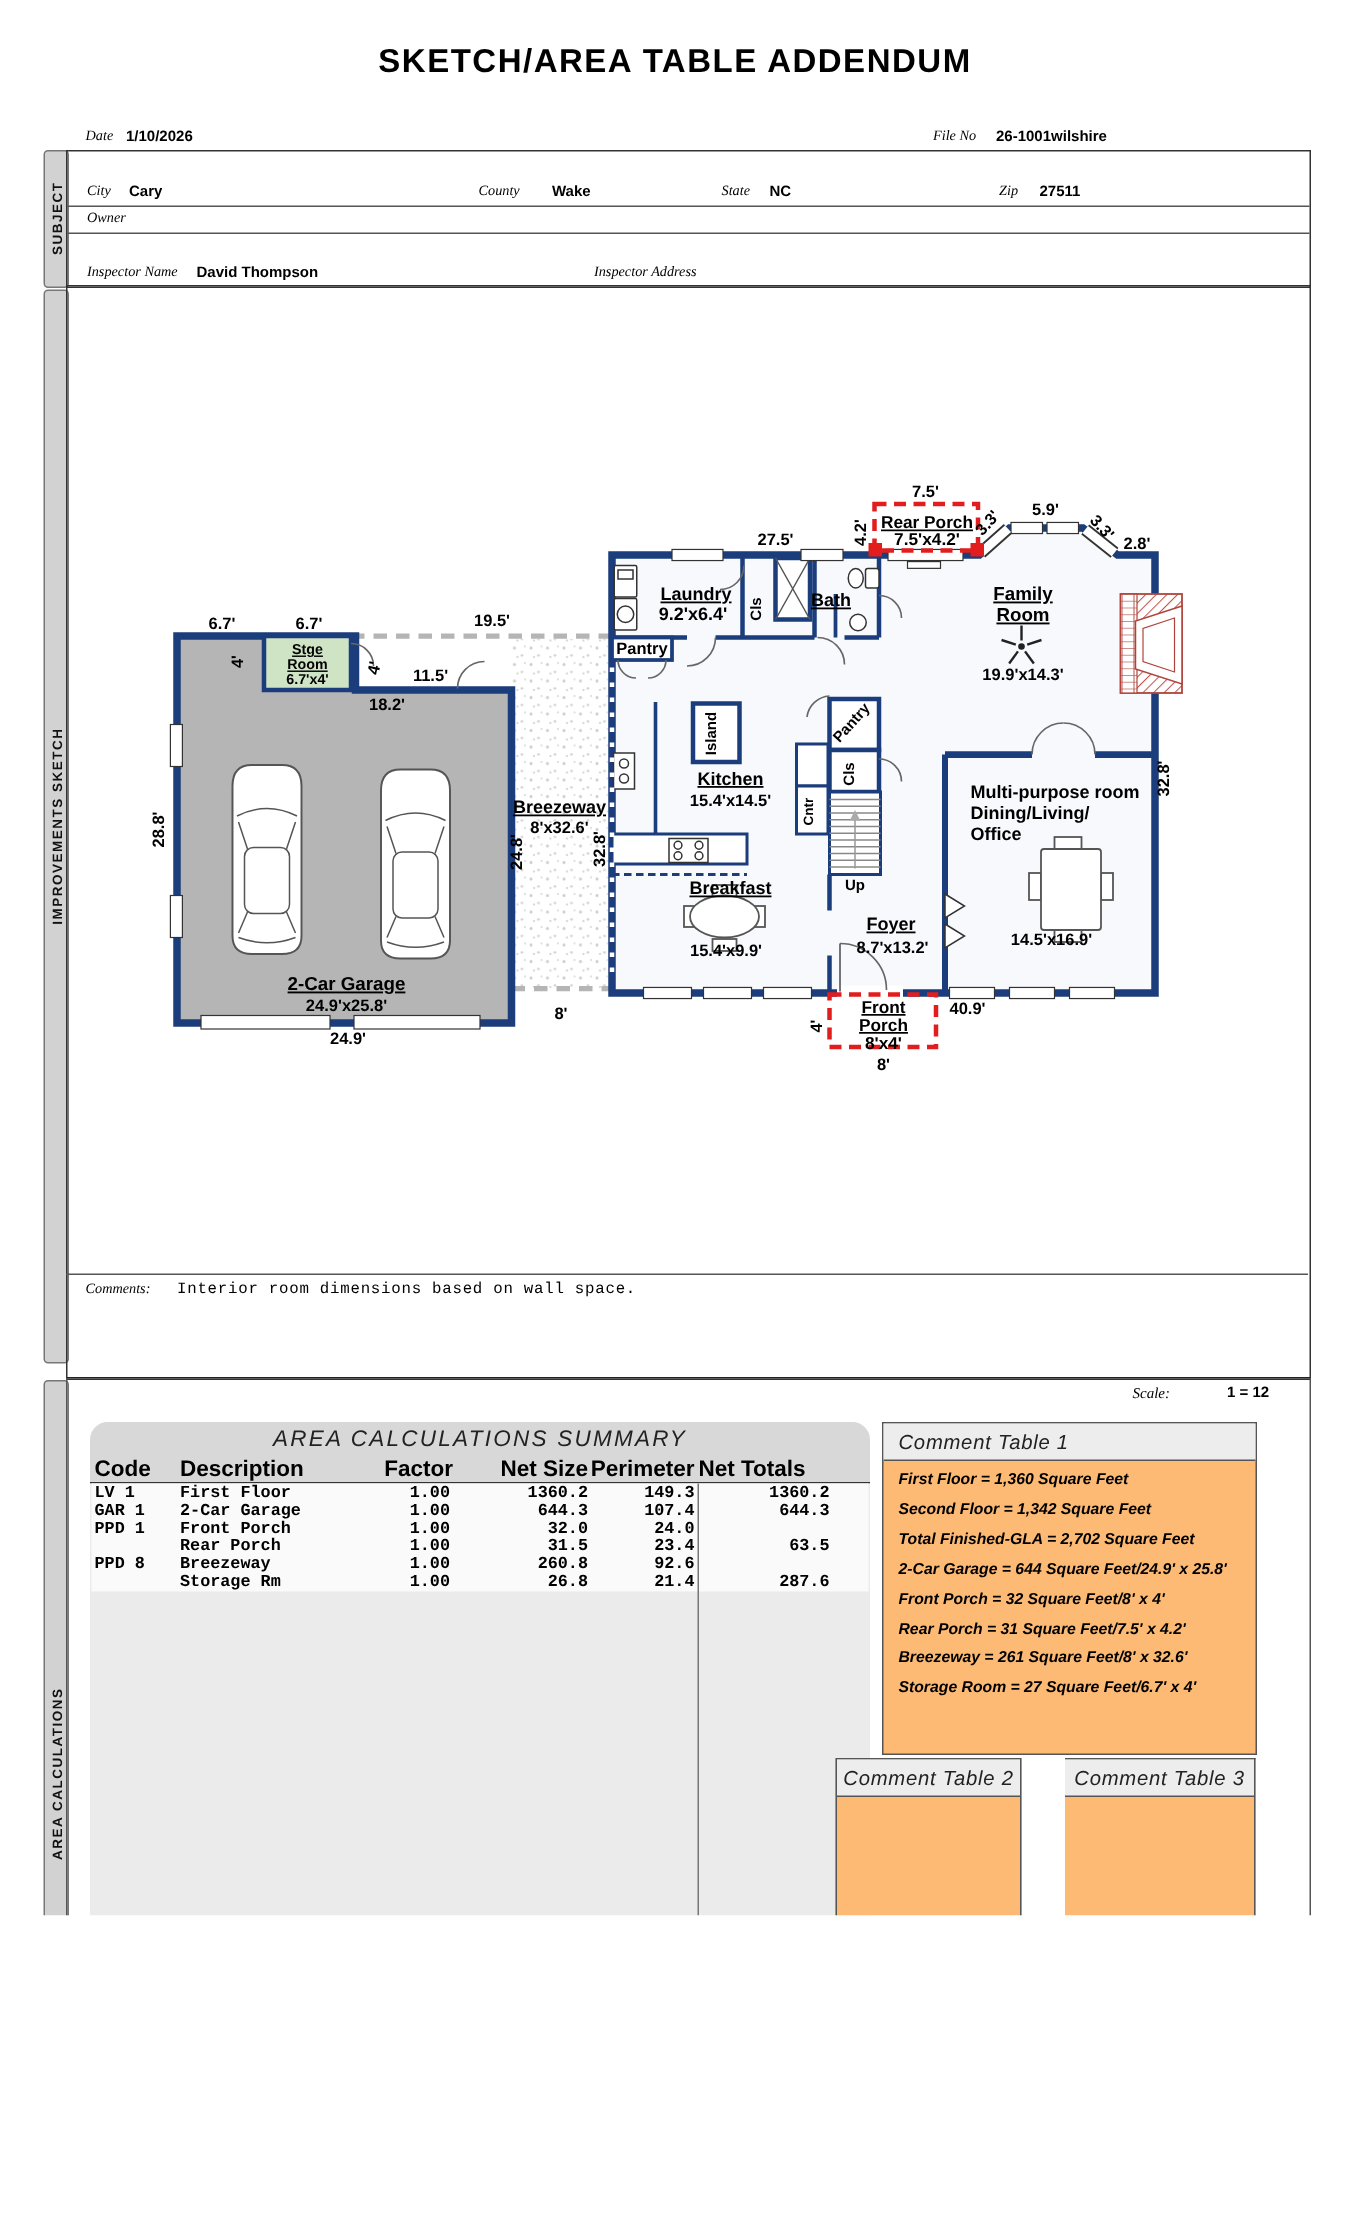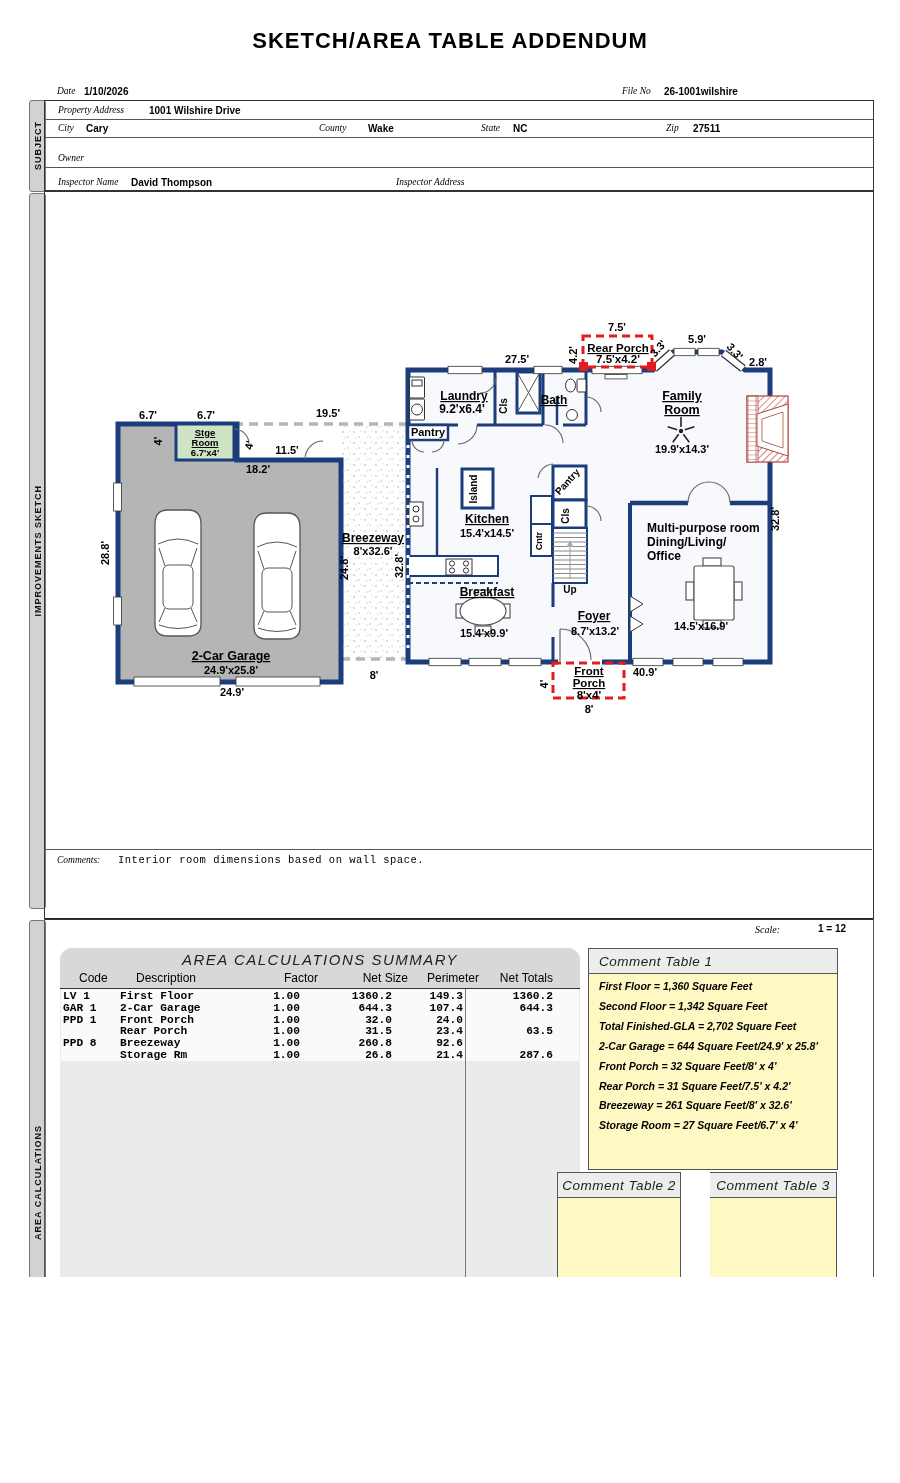--- a/index.html
+++ b/index.html
@@ -13,30 +13,30 @@
   .formrow{position:absolute;left:0;width:100%;border-bottom:1px solid #555;}
   .formrow:last-child{border-bottom:none;}
   .formrow span{position:absolute;top:50%;transform:translateY(-50%);}
   .vstrip{background:#d2d2d2;border:1px solid #777;border-radius:3px;display:flex;align-items:center;justify-content:center;}
   .vtext{writing-mode:vertical-rl;transform:rotate(180deg);font-size:9px;font-weight:bold;letter-spacing:1px;color:#111;white-space:nowrap;}
   .mono{font-family:"Liberation Mono","DejaVu Sans Mono",monospace;}
   
   .panel{background:#ebebeb;border-radius:12px;}
   .panelhead{background:#d8d8d8;border-radius:12px 12px 0 0;border-bottom:1.2px solid #333;}
   .sumtitle{position:absolute;left:0;right:0;top:3px;text-align:center;font-style:italic;font-size:15px;letter-spacing:1.5px;color:#222;}
-  .colhead{position:absolute;font-size:12px;font-weight:normal;white-space:nowrap;margin-left:16px;}
+  .colhead{position:absolute;font-size:15px;font-weight:bold;white-space:nowrap;}
   .num{text-align:right;}
   .srow{display:grid;grid-template-columns:60px 120px 60px 92px 71px 90px;height:11.8px;line-height:11.8px;
         font-family:"Liberation Mono","DejaVu Sans Mono",monospace;font-size:11.2px;font-weight:700;}
   .sc{white-space:pre;}
   .sc0{padding-left:3px;}
   .sc2,.sc3,.sc4,.sc5{text-align:right;}
   .netitem{font-style:italic;font-size:13px;white-space:nowrap;}
   
-  .ctbox{border:1.2px solid #555;background:#fef9c3;}
+  .ctbox{border:1.2px solid #555;background:#fdba74;}
   .cthead{background:#ededed;border-bottom:1px solid #555;display:flex;align-items:center;}
   .cttitle{font-style:italic;font-size:13.5px;letter-spacing:0.5px;color:#222;padding-left:10px;white-space:nowrap;}
   .ctline{font-style:italic;font-size:10.5px;font-weight:600;line-height:19.9px;padding-left:10px;white-space:nowrap;}
   .fpl{font-family:"Liberation Sans",sans-serif;font-weight:bold;fill:#000;}
   .footer-small{font-size:6.5px;color:#444;white-space:nowrap;}
   .scale-lbl{font-family:"Liberation Serif",serif;font-style:italic;font-size:10px;}
   .scale-val{font-size:10px;font-weight:bold;}
 </style>
 </head>
 <body>
@@ -54,35 +54,31 @@
     <span class="vtext">SUBJECT</span>
   </div>
   <div class="abs vstrip" style="left:29px;top:193px;width:15px;height:714px;">
     <span class="vtext">IMPROVEMENTS SKETCH</span>
   </div>
   <div class="abs vstrip" style="left:29px;top:920px;width:15px;height:522px;">
     <span class="vtext">AREA CALCULATIONS</span>
   </div>
 
   <div class="abs box" style="left:44px;top:100px;width:828px;height:90px;">
-    <div class="formrow" style="top:0;height:18px;">
-      <span class="lbl" style="left:13px;">Property Address</span>
-      <span class="val" style="left:104px;">1001 Wilshire Drive</span>
-    </div>
     <div class="formrow" style="top:18px;height:18px;">
       <span class="lbl" style="left:13px;">City</span>
       <span class="val" style="left:41px;">Cary</span>
       <span class="lbl" style="left:274px;">County</span>
       <span class="val" style="left:323px;">Wake</span>
       <span class="lbl" style="left:436px;">State</span>
       <span class="val" style="left:468px;">NC</span>
       <span class="lbl" style="left:621px;">Zip</span>
       <span class="val" style="left:648px;">27511</span>
     </div>
-    <div class="formrow" style="top:48px;height:18px;">
+    <div class="formrow" style="top:36px;height:18px;">
       <span class="lbl" style="left:13px;">Owner</span>
       <span class="val" style="left:55px;"></span>
     </div>
     <div class="formrow" style="top:72px;height:17px;">
       <span class="lbl" style="left:13px;">Inspector Name</span>
       <span class="val" style="left:86px;">David Thompson</span>
       <span class="lbl" style="left:351px;">Inspector Address</span>
       <span class="val" style="left:440px;"></span>
     </div>
   </div>

